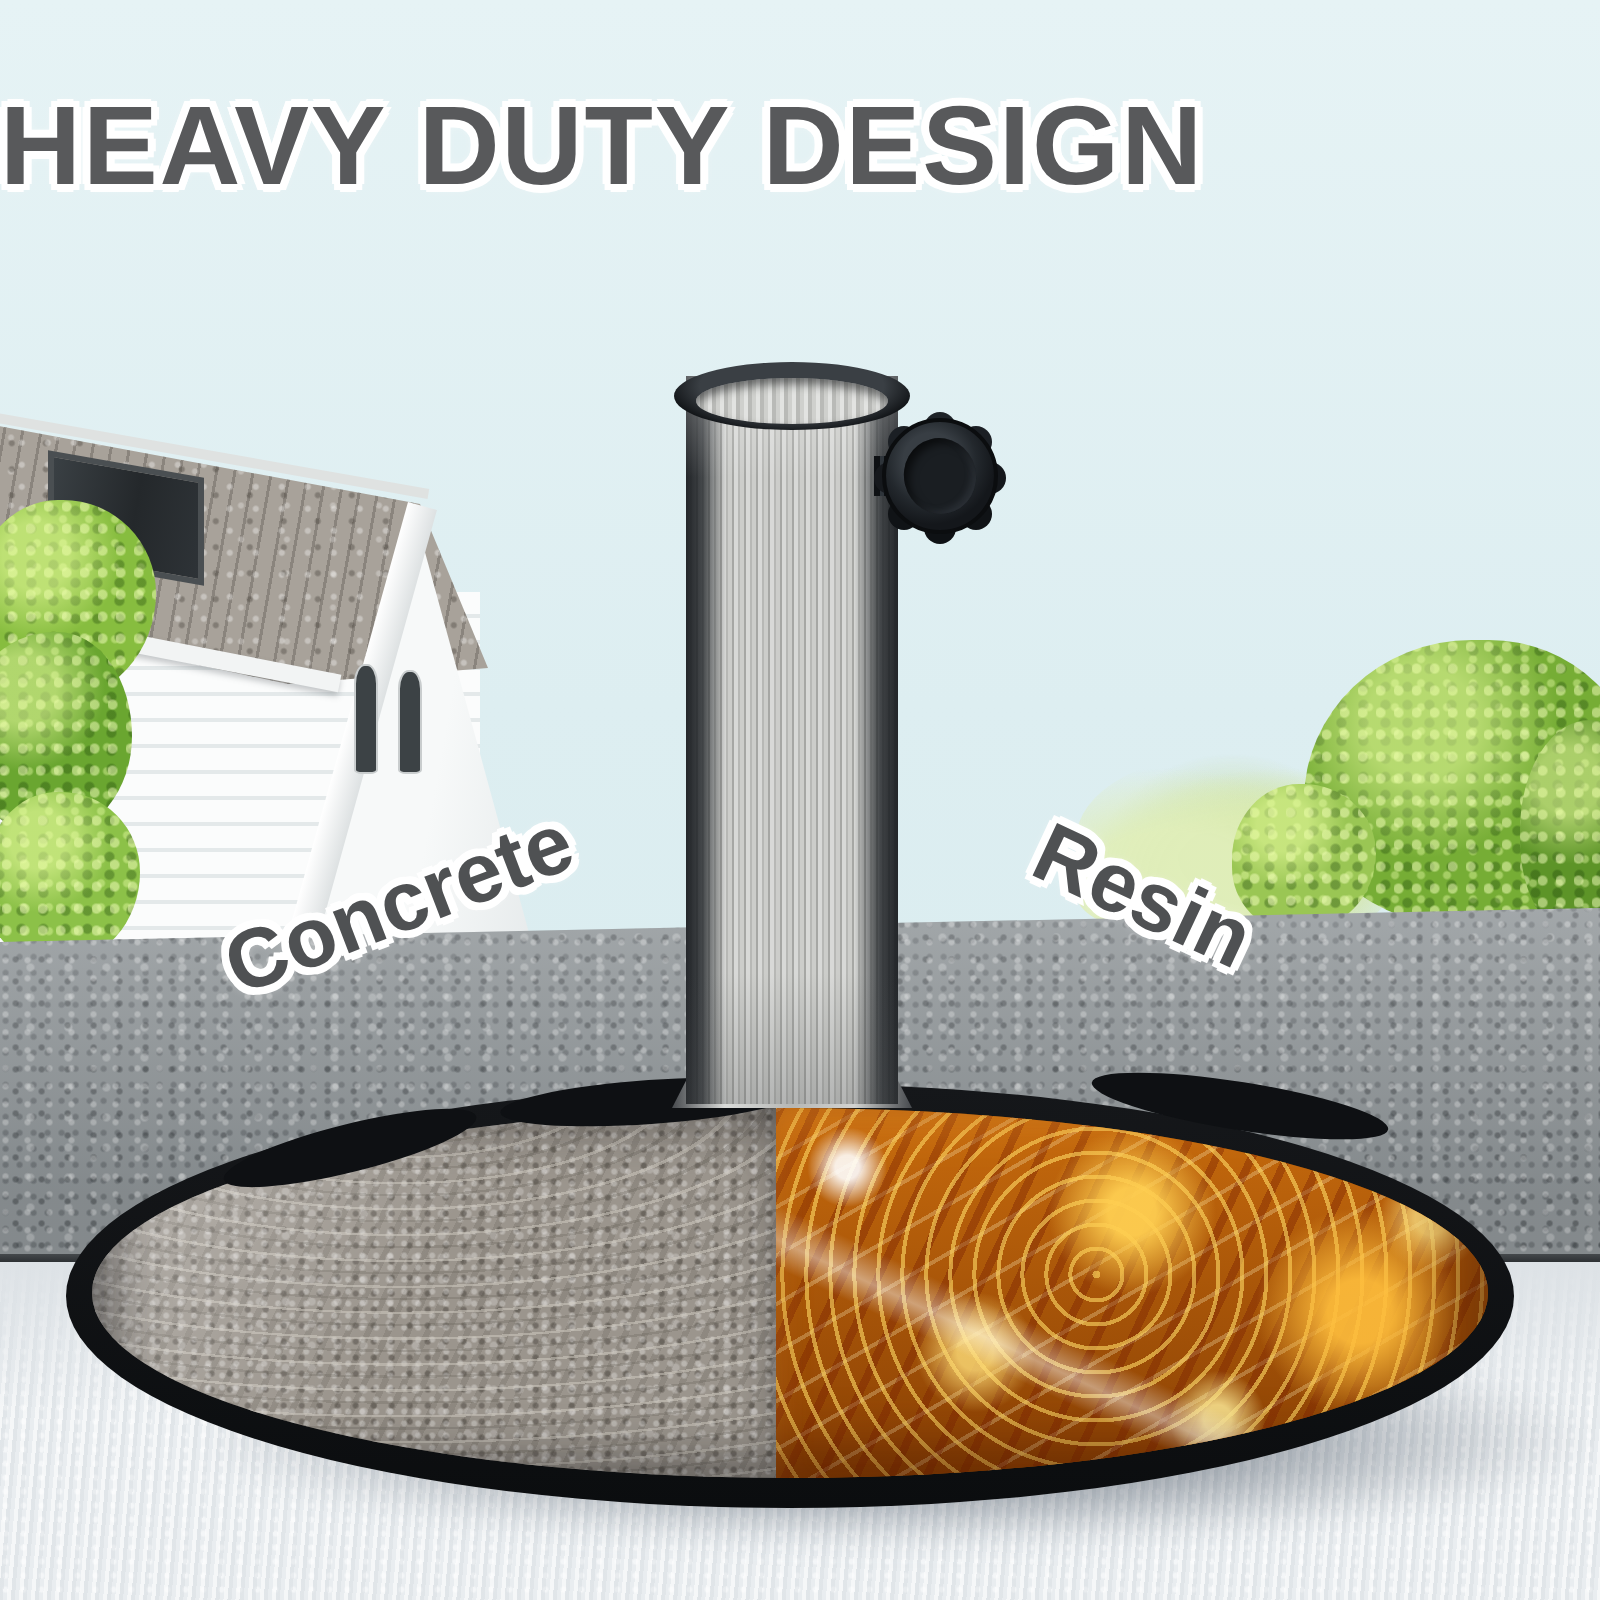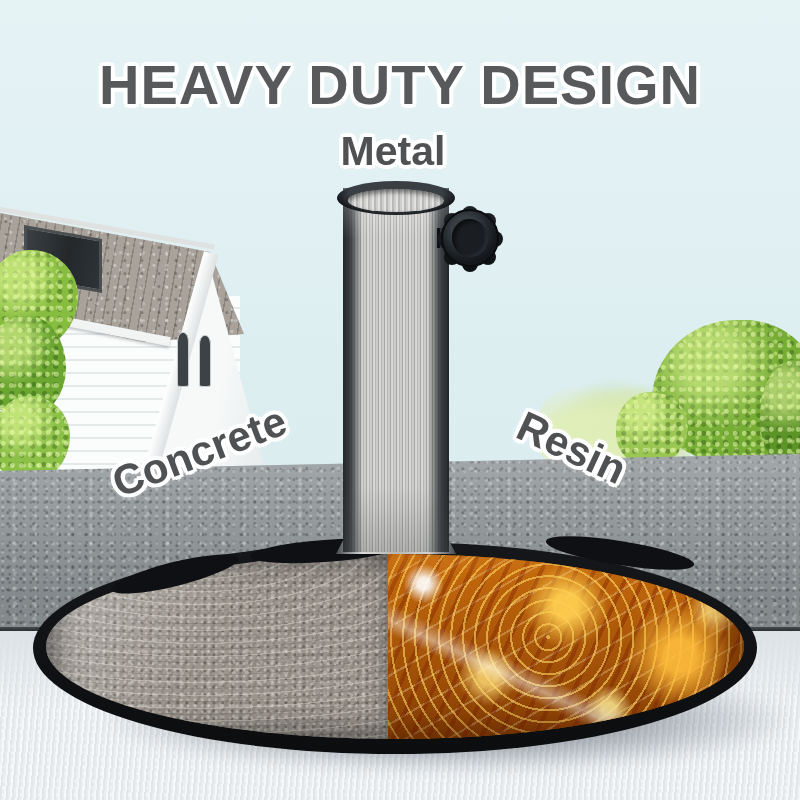--- a/index.html
+++ b/index.html
@@ -151,21 +151,21 @@
     background:radial-gradient(circle at 42% 36%, #383e44 0 30%, #23282d 48%, #14171b 68%);
     border:2px solid #0b0d0f;}
   .knob-dimple{position:absolute;left:14px;top:14px;width:36px;height:38px;border-radius:50%;
     background:#1a1e22;box-shadow:inset 2px 3px 4px rgba(0,0,0,.6), inset -2px -2px 3px rgba(90,100,110,.25);
     transform:rotate(-14deg);}
 
   
   .caption{color:#4f5153;font-weight:bold;
     text-shadow:-3px -3px 0 #fff,3px -3px 0 #fff,-3px 3px 0 #fff,3px 3px 0 #fff,
       -4px 0 0 #fff,4px 0 0 #fff,0 -4px 0 #fff,0 4px 0 #fff,0 0 7px rgba(255,255,255,.95);}
-  .headline{left:0;top:52px;width:800px;text-align:center;font-size:56px;letter-spacing:1px;color:#58595b;}
+  .headline{left:0;top:40px;width:800px;text-align:left;font-size:56px;letter-spacing:1px;color:#58595b;}
   .label-metal{left:308px;top:128px;width:170px;text-align:center;font-size:41px;}
   .label-concrete{left:92px;top:428px;width:215px;text-align:center;font-size:42px;transform:rotate(-21deg);}
   .label-resin{left:494px;top:424px;width:155px;text-align:center;font-size:42px;transform:rotate(25deg);}
 </style>
 </head>
 <body>
 
 <div class="scene">
 
   <div class="abs sky"></div>
@@ -209,17 +209,16 @@
   <div class="abs pole-top-inner"></div>
 
   <div class="abs bolt"></div>
   <div class="abs knob">
     <span class="knob-bumps"></span>
     <span class="knob-face"></span>
     <span class="knob-dimple"></span>
   </div>
 
   <div class="abs caption headline">HEAVY DUTY DESIGN</div>
-  <div class="abs caption label-metal">Metal</div>
   <div class="abs caption label-concrete">Concrete</div>
   <div class="abs caption label-resin">Resin</div>
 
 </div>
 
 </body></html>

